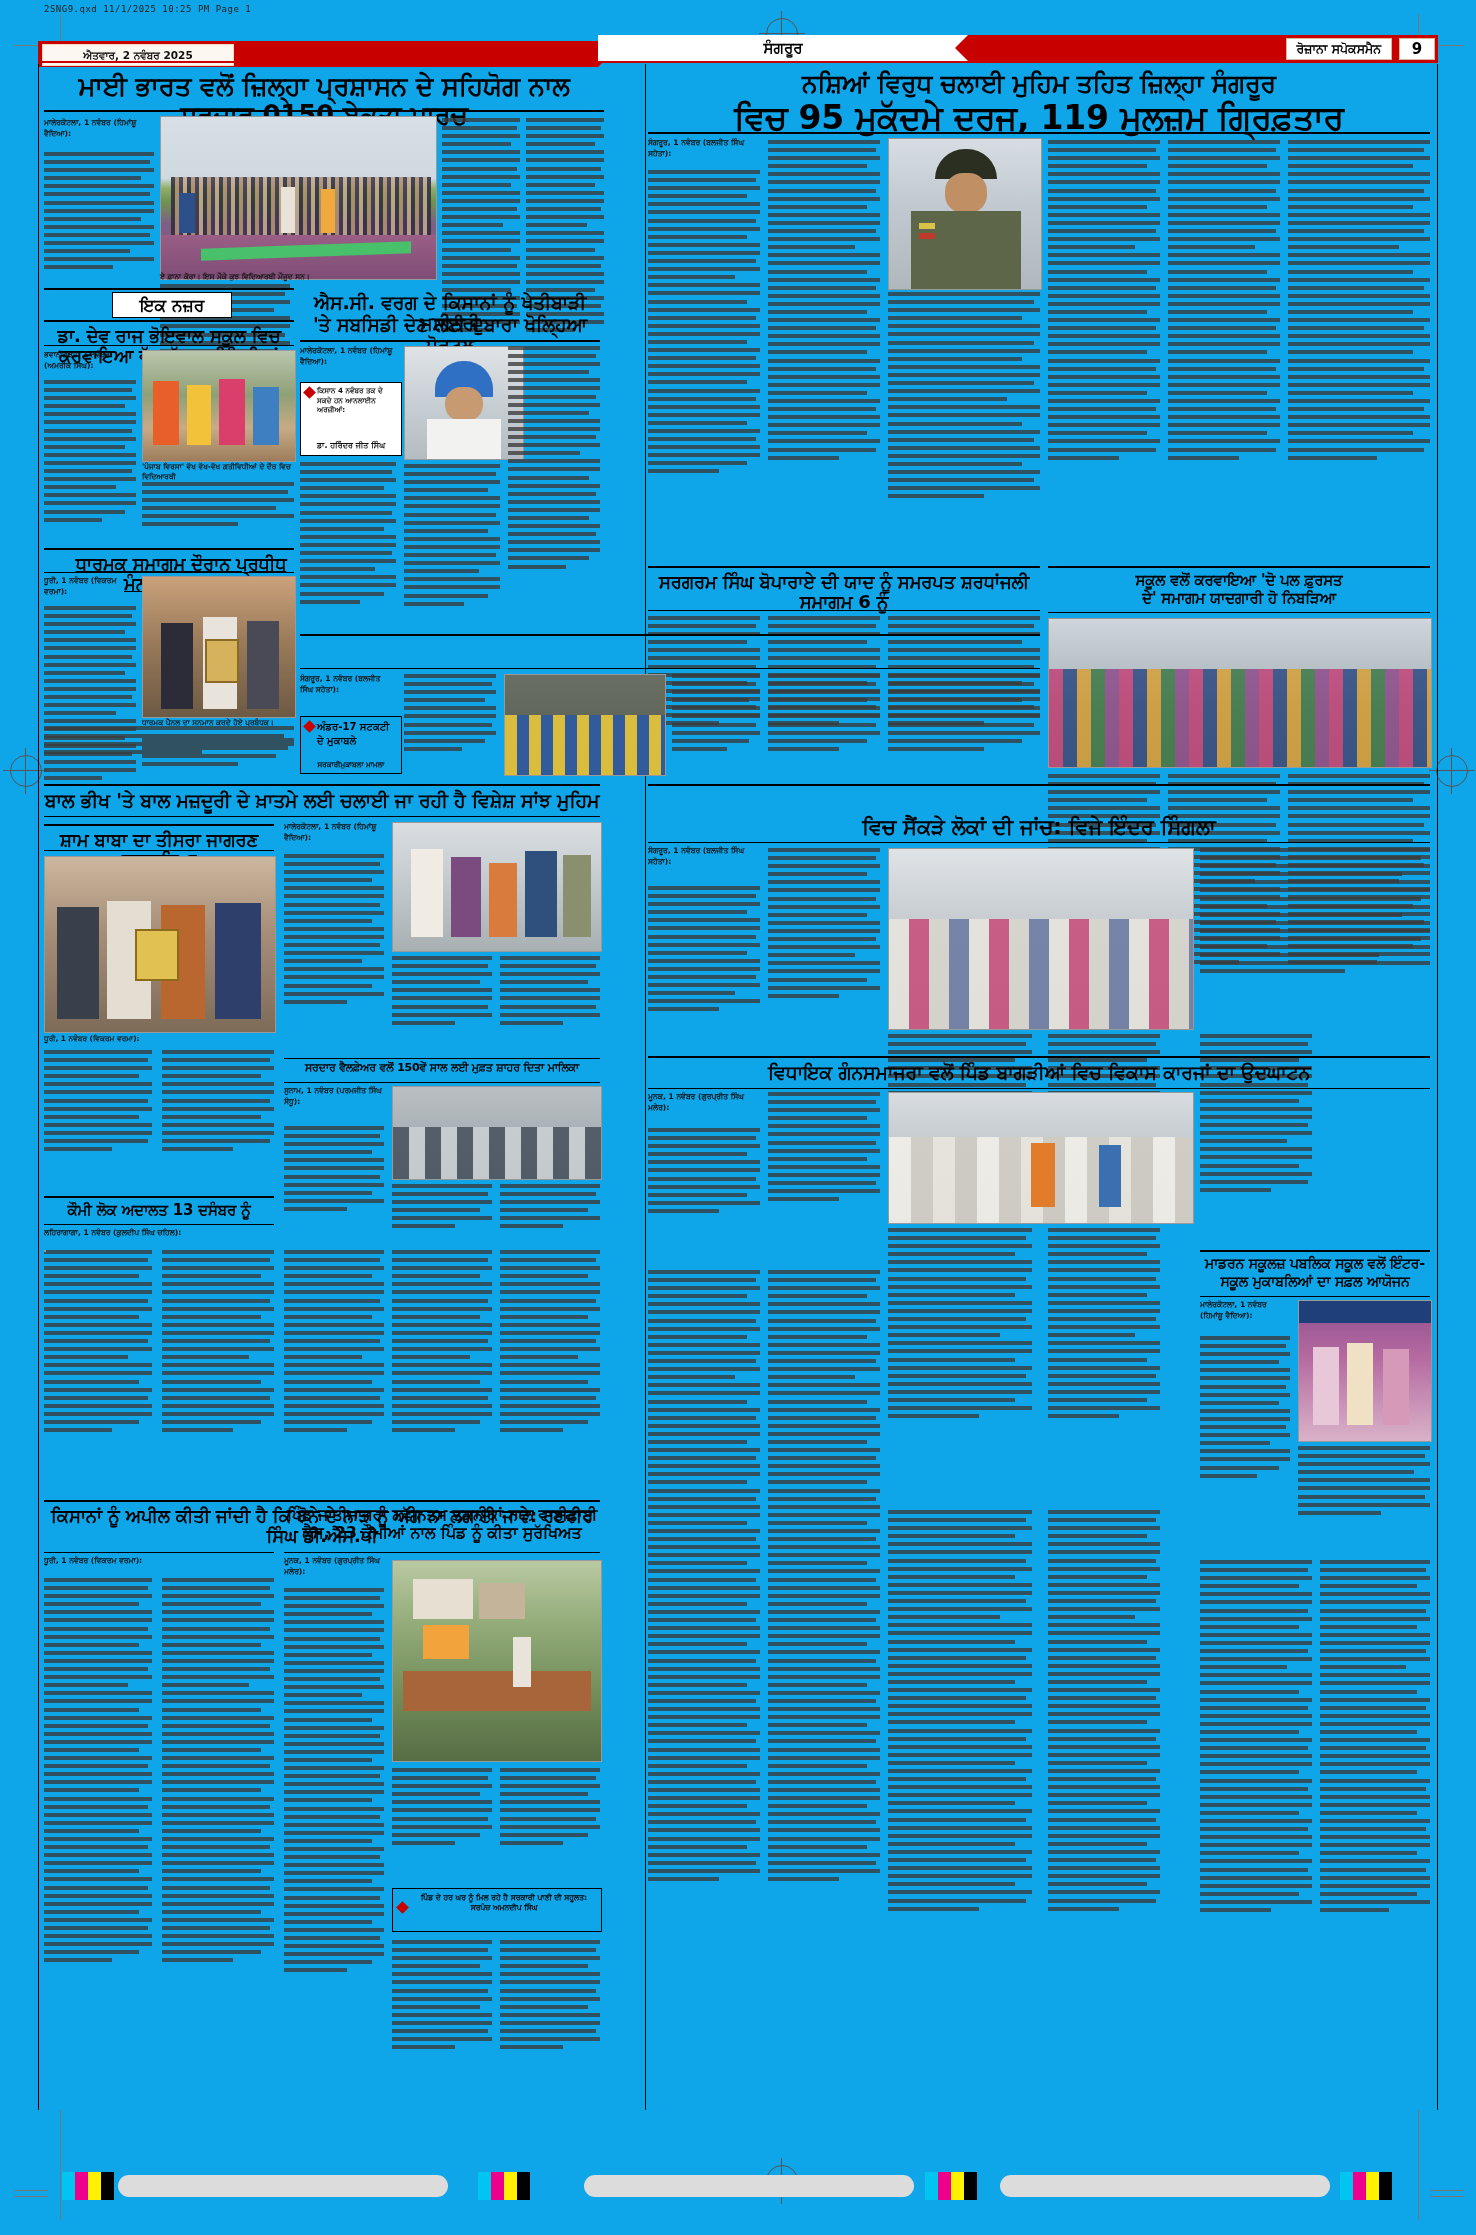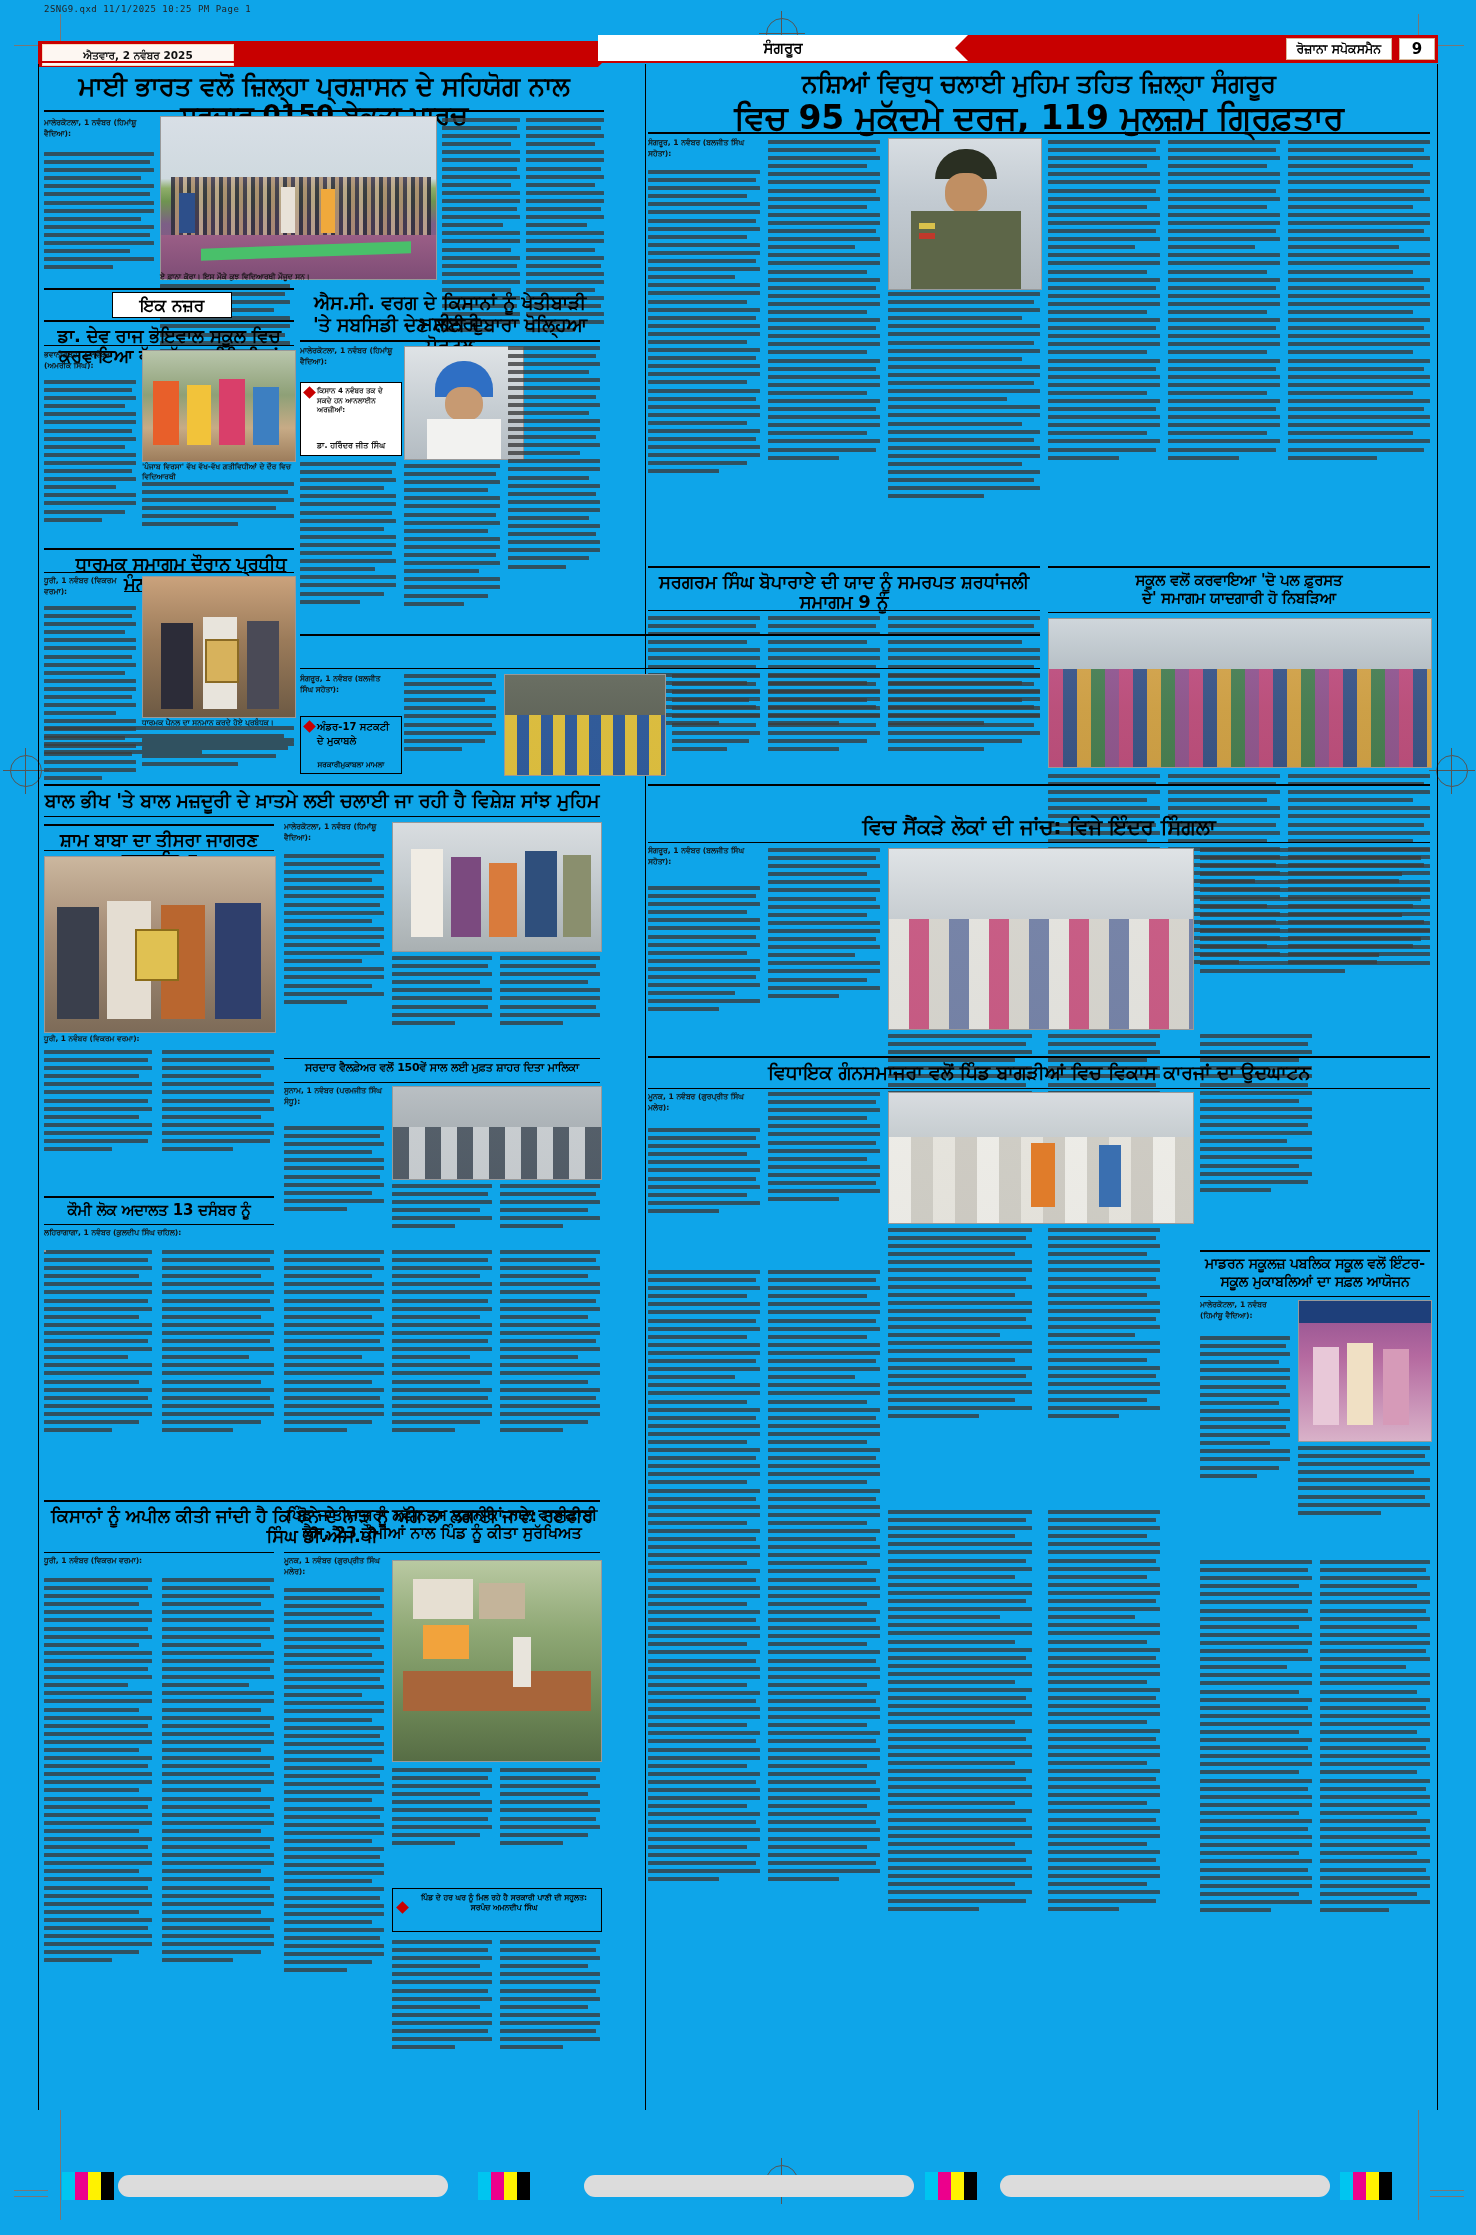--- a/index.html
+++ b/index.html
@@ -686,21 +686,21 @@
       <div class="ln s2"></div>
       <div class="ln s1"></div>
       <div class="ln s1"></div>
     <div class="ln s3"></div>
       <div class="ln s1"></div>
       <div class="ln s2"></div>
       <div class="ln s4"></div>
   </div>
 
   <div class="rule thick" style="left:648px;top:566px;width:392px;"></div>
-  <div class="hl tiny" style="left:648px;top:572px;width:392px;">ਸਰਗਰਮ ਸਿੰਘ ਬੋਪਾਰਾਏ ਦੀ ਯਾਦ ਨੂੰ ਸਮਰਪਤ ਸ਼ਰਧਾਂਜਲੀ ਸਮਾਗਮ 9 ਨੂੰ</div>
+  <div class="hl tiny" style="left:648px;top:572px;width:392px;">ਸਰਗਰਮ ਸਿੰਘ ਬੋਪਾਰਾਏ ਦੀ ਯਾਦ ਨੂੰ ਸਮਰਪਤ ਸ਼ਰਧਾਂਜਲੀ ਸਮਾਗਮ 6 ਨੂੰ</div>
   <div class="rule" style="left:648px;top:610px;width:392px;"></div>
 
   <div class="faketext" style="left:648px;top:616px;width:112px;height:150px;">
     <div class="ln s1"></div>
       <div class="ln s2"></div>
       <div class="ln s1"></div>
       <div class="ln s3"></div>
     <div class="ln s1"></div>
       <div class="ln s1"></div>
       <div class="ln s2"></div>

